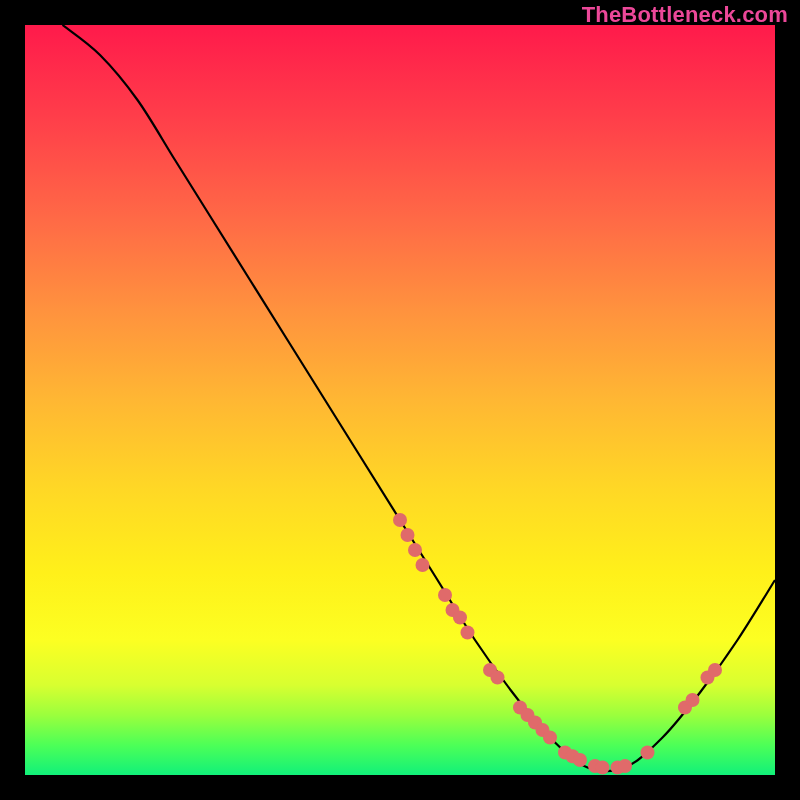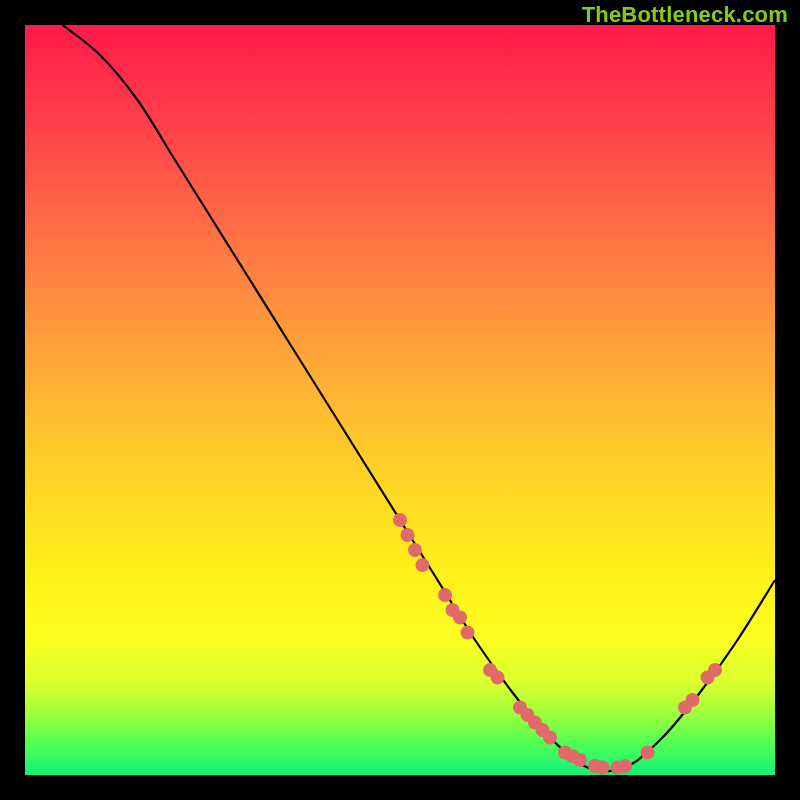--- a/index.html
+++ b/index.html
@@ -14,21 +14,21 @@
   .outer {
     position: relative;
     width: 800px;
     height: 800px;
     background: #000;
   }
   .watermark {
     position: absolute;
     top: 2px;
     right: 12px;
-    color: #84cc16;
+    color: #ec4899;
     font-size: 22px;
     font-weight: 600;
     letter-spacing: 0.2px;
     z-index: 20;
   }
   .plot {
     position: absolute;
     left: 25px;
     top: 25px;
     width: 750px;

